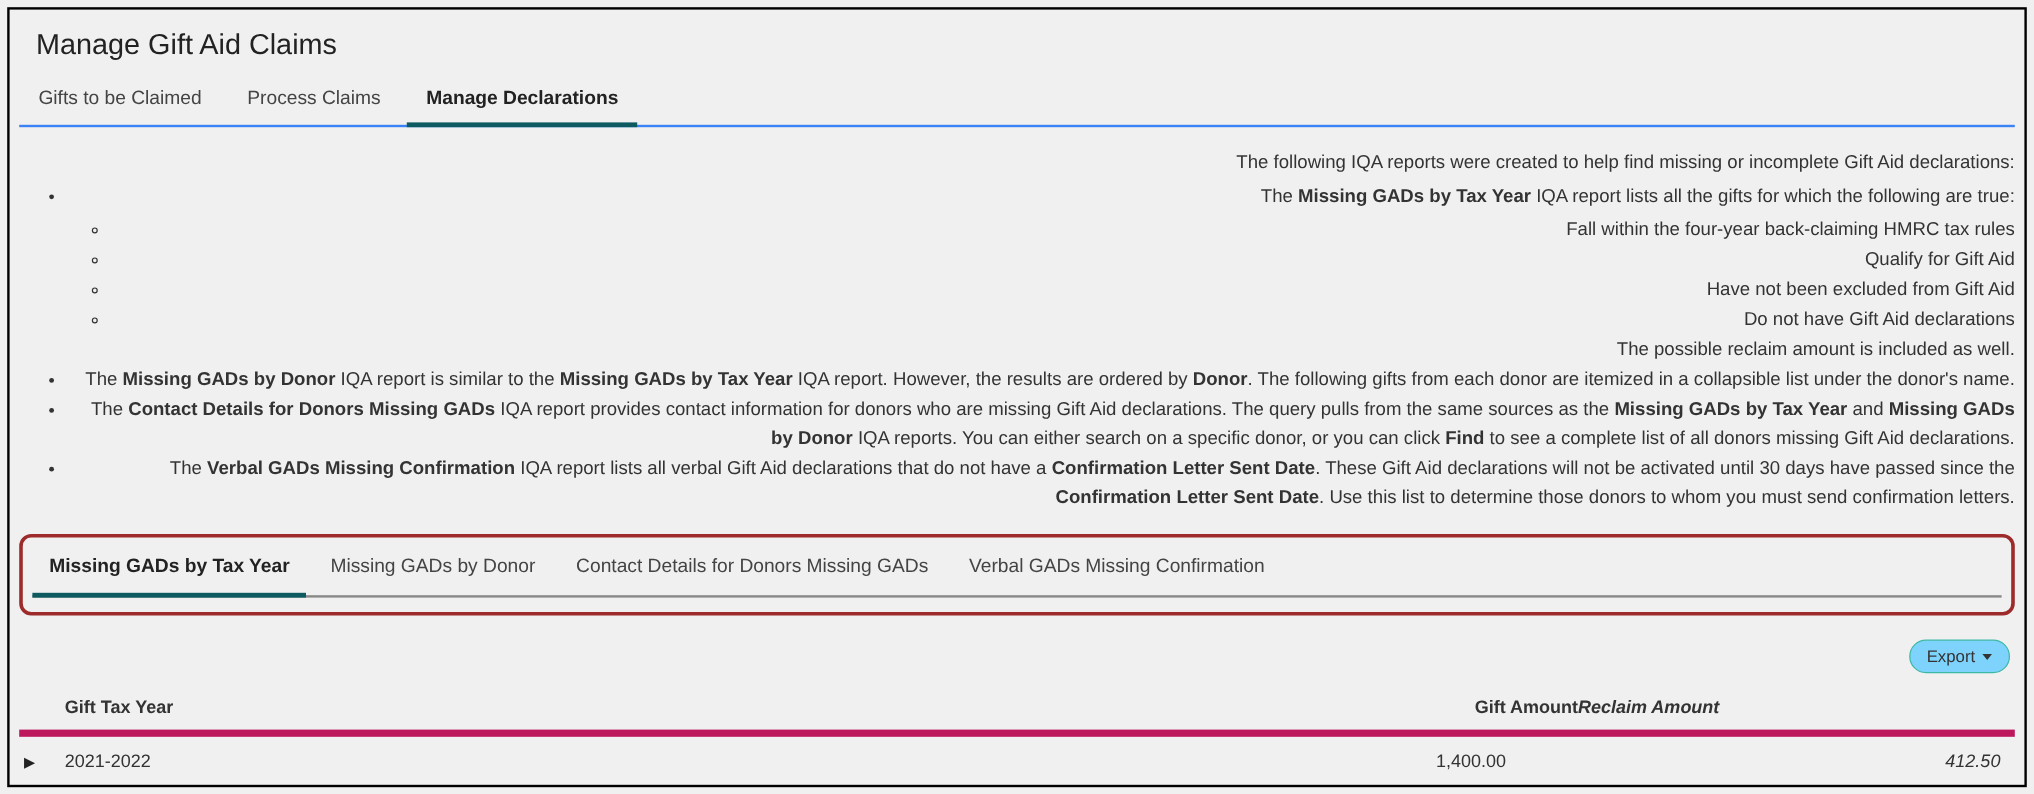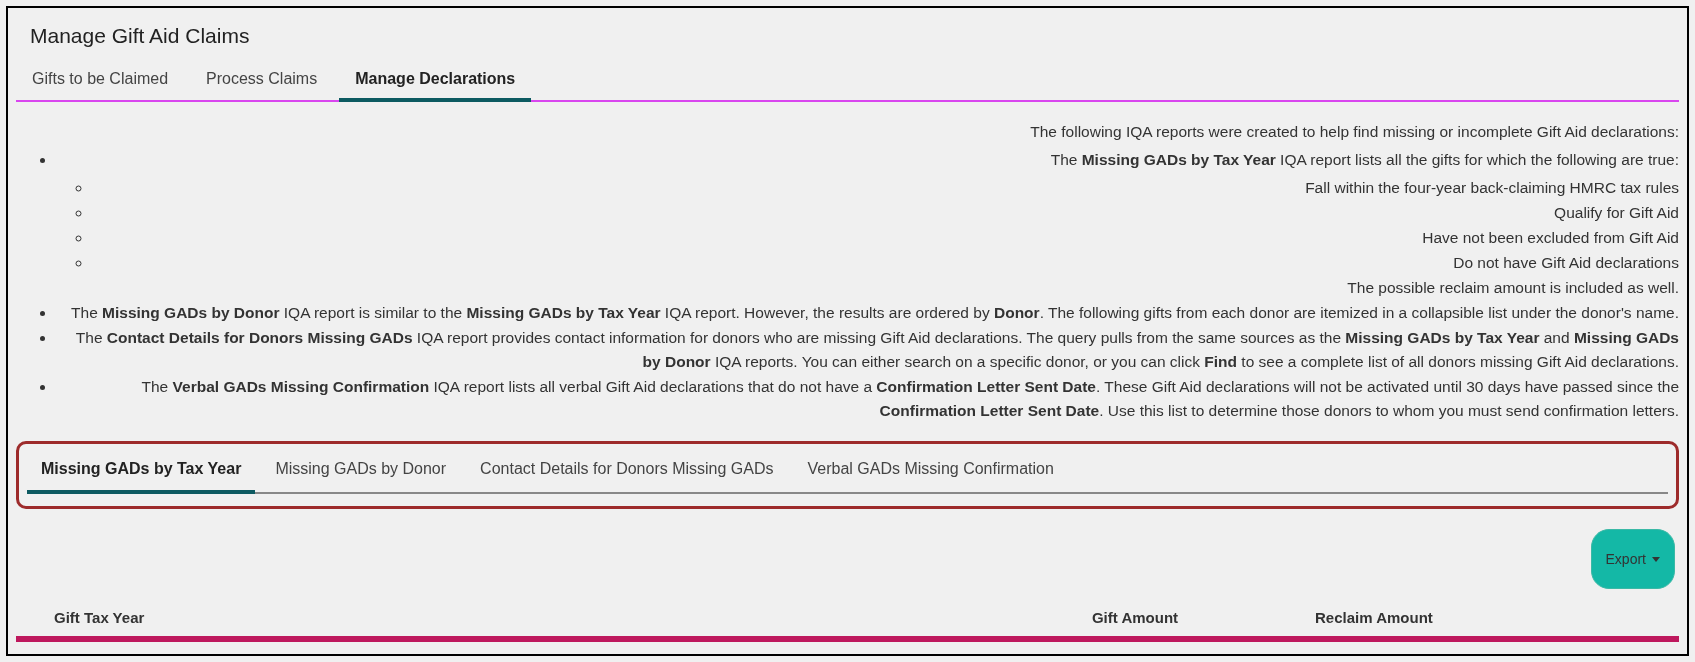--- a/index.html
+++ b/index.html
@@ -11,29 +11,29 @@
   }
   .frame {
     border: 2px solid #000;
     background: #f0f0f0;
     width: 100%;
     height: 650px;
     padding: 16px 8px 8px 8px;
     overflow: hidden;
   }
   .page-title {
-    font-size: 21px;
+    font-size: 24px;
     font-weight: 500;
     color: #222;
     padding-left: 14px;
     margin-bottom: 14px;
   }
   .top-tabstrip {
     display: flex;
-    border-bottom: 2px solid #d946ef;
+    border-bottom: 2px solid #3b82f6;
     margin-bottom: 18px;
   }
   .top-tab {
     padding: 8px 16px 10px 16px;
     font-size: 16px;
     color: #444;
     cursor: pointer;
     margin-right: 6px;
   }
   .top-tab.active {
@@ -79,24 +79,24 @@
     color: #222;
   }
 
   .export-row {
     display: flex;
     justify-content: flex-end;
     padding: 20px 4px 6px 4px;
   }
   .export-btn {
     border: 1.5px solid #3bb9a6;
-    background: #14b8a6;
+    background: #7dd3fc;
     color: #333;
     border-radius: 18px;
-    padding: 21px 14px;
+    padding: 5px 14px;
     font-size: 14px;
     cursor: pointer;
     display: inline-flex;
     align-items: center;
     gap: 6px;
   }
   .caret-down {
     width: 0; height: 0;
     border-left: 4px solid transparent;
     border-right: 4px solid transparent;
@@ -119,22 +119,22 @@
   }
   .tbody-row {
     display: grid;
     grid-template-columns: 30px 1fr 360px 360px;
     border-bottom: 1px solid #ccc;
     padding: 12px 4px;
     font-size: 15px;
     color: #333;
   }
   .thead-row .col-amt, .tbody-row .col-amt { text-align: right; padding-right: 60px; }
-  .thead-row .col-re, .tbody-row .col-re { text-align: right; padding-right: 8px; }
-  .thead-row .col-amt { text-align: center; padding-right:0; }
+  .thead-row .col-re, .tbody-row .col-re { text-align: right; padding-right: 8px; font-style: italic; }
+  .thead-row .col-amt { text-align: right; padding-right:0; }
   .thead-row .col-re { text-align: left; padding-right:0; }
   .expand-icon {
     cursor: pointer;
     font-size: 12px;
     color: #222;
     user-select: none;
     padding-top:2px;
   }
   .col-year { padding-left: 4px; }
 </style>

